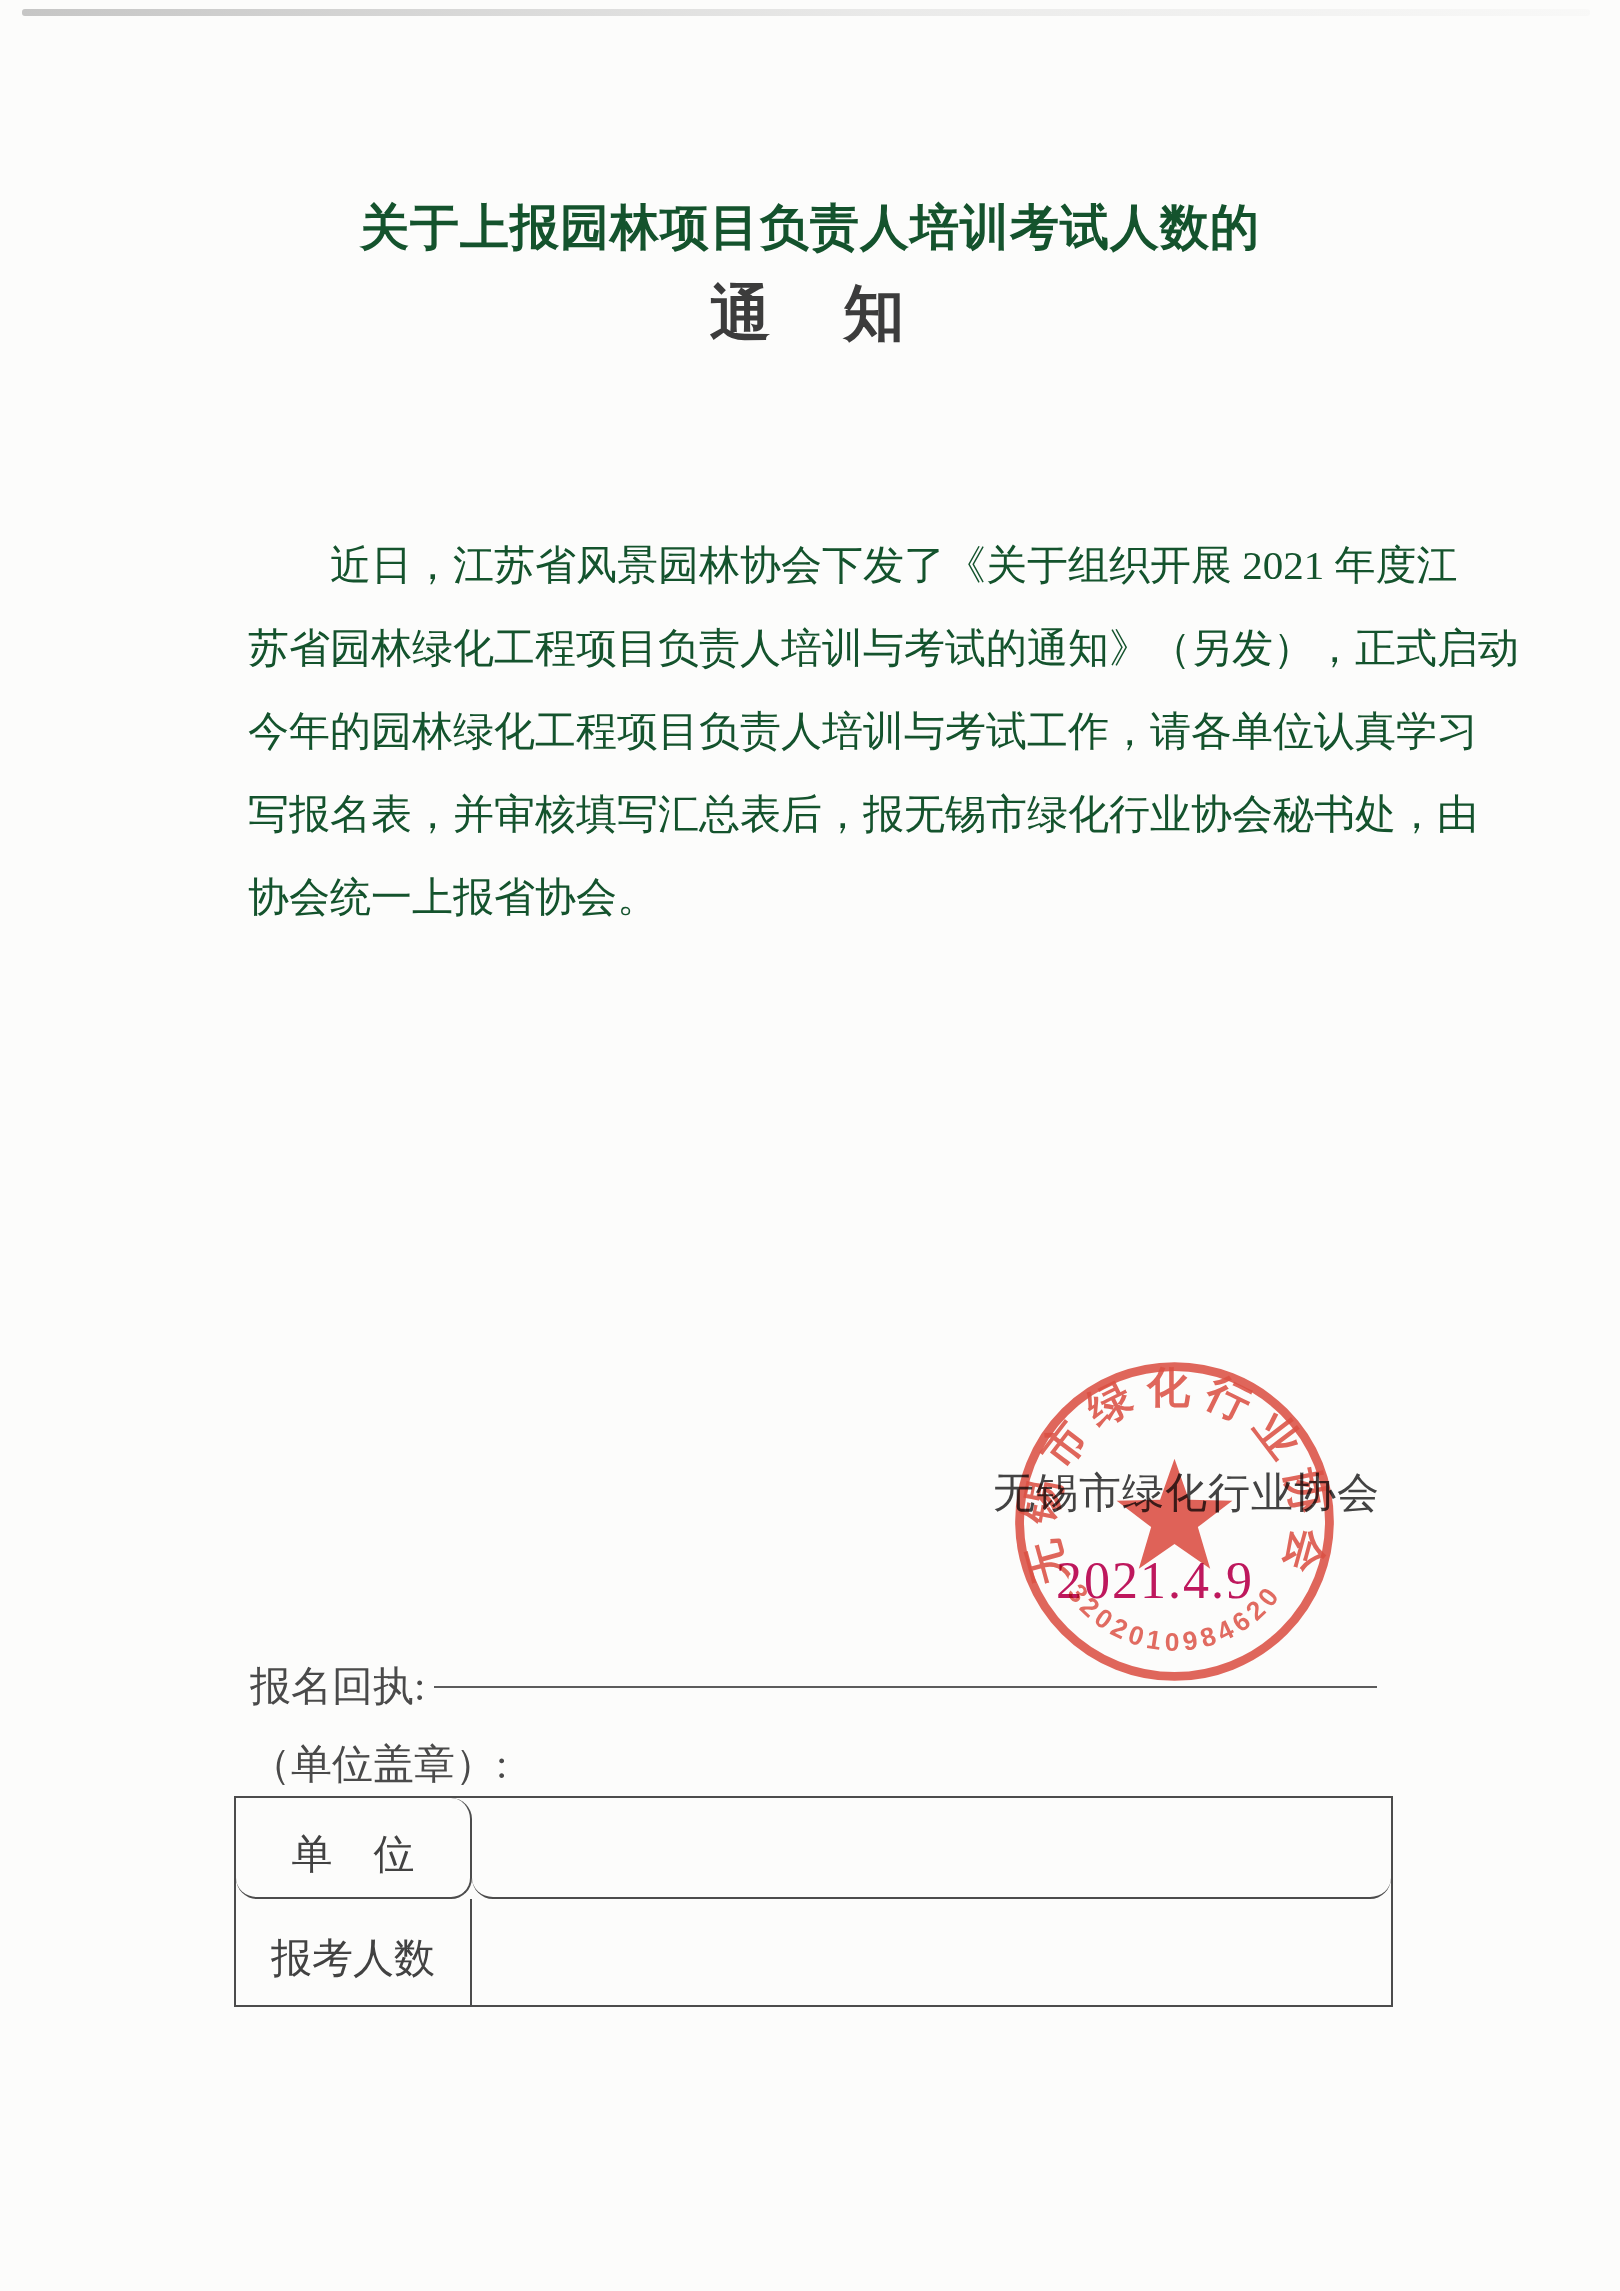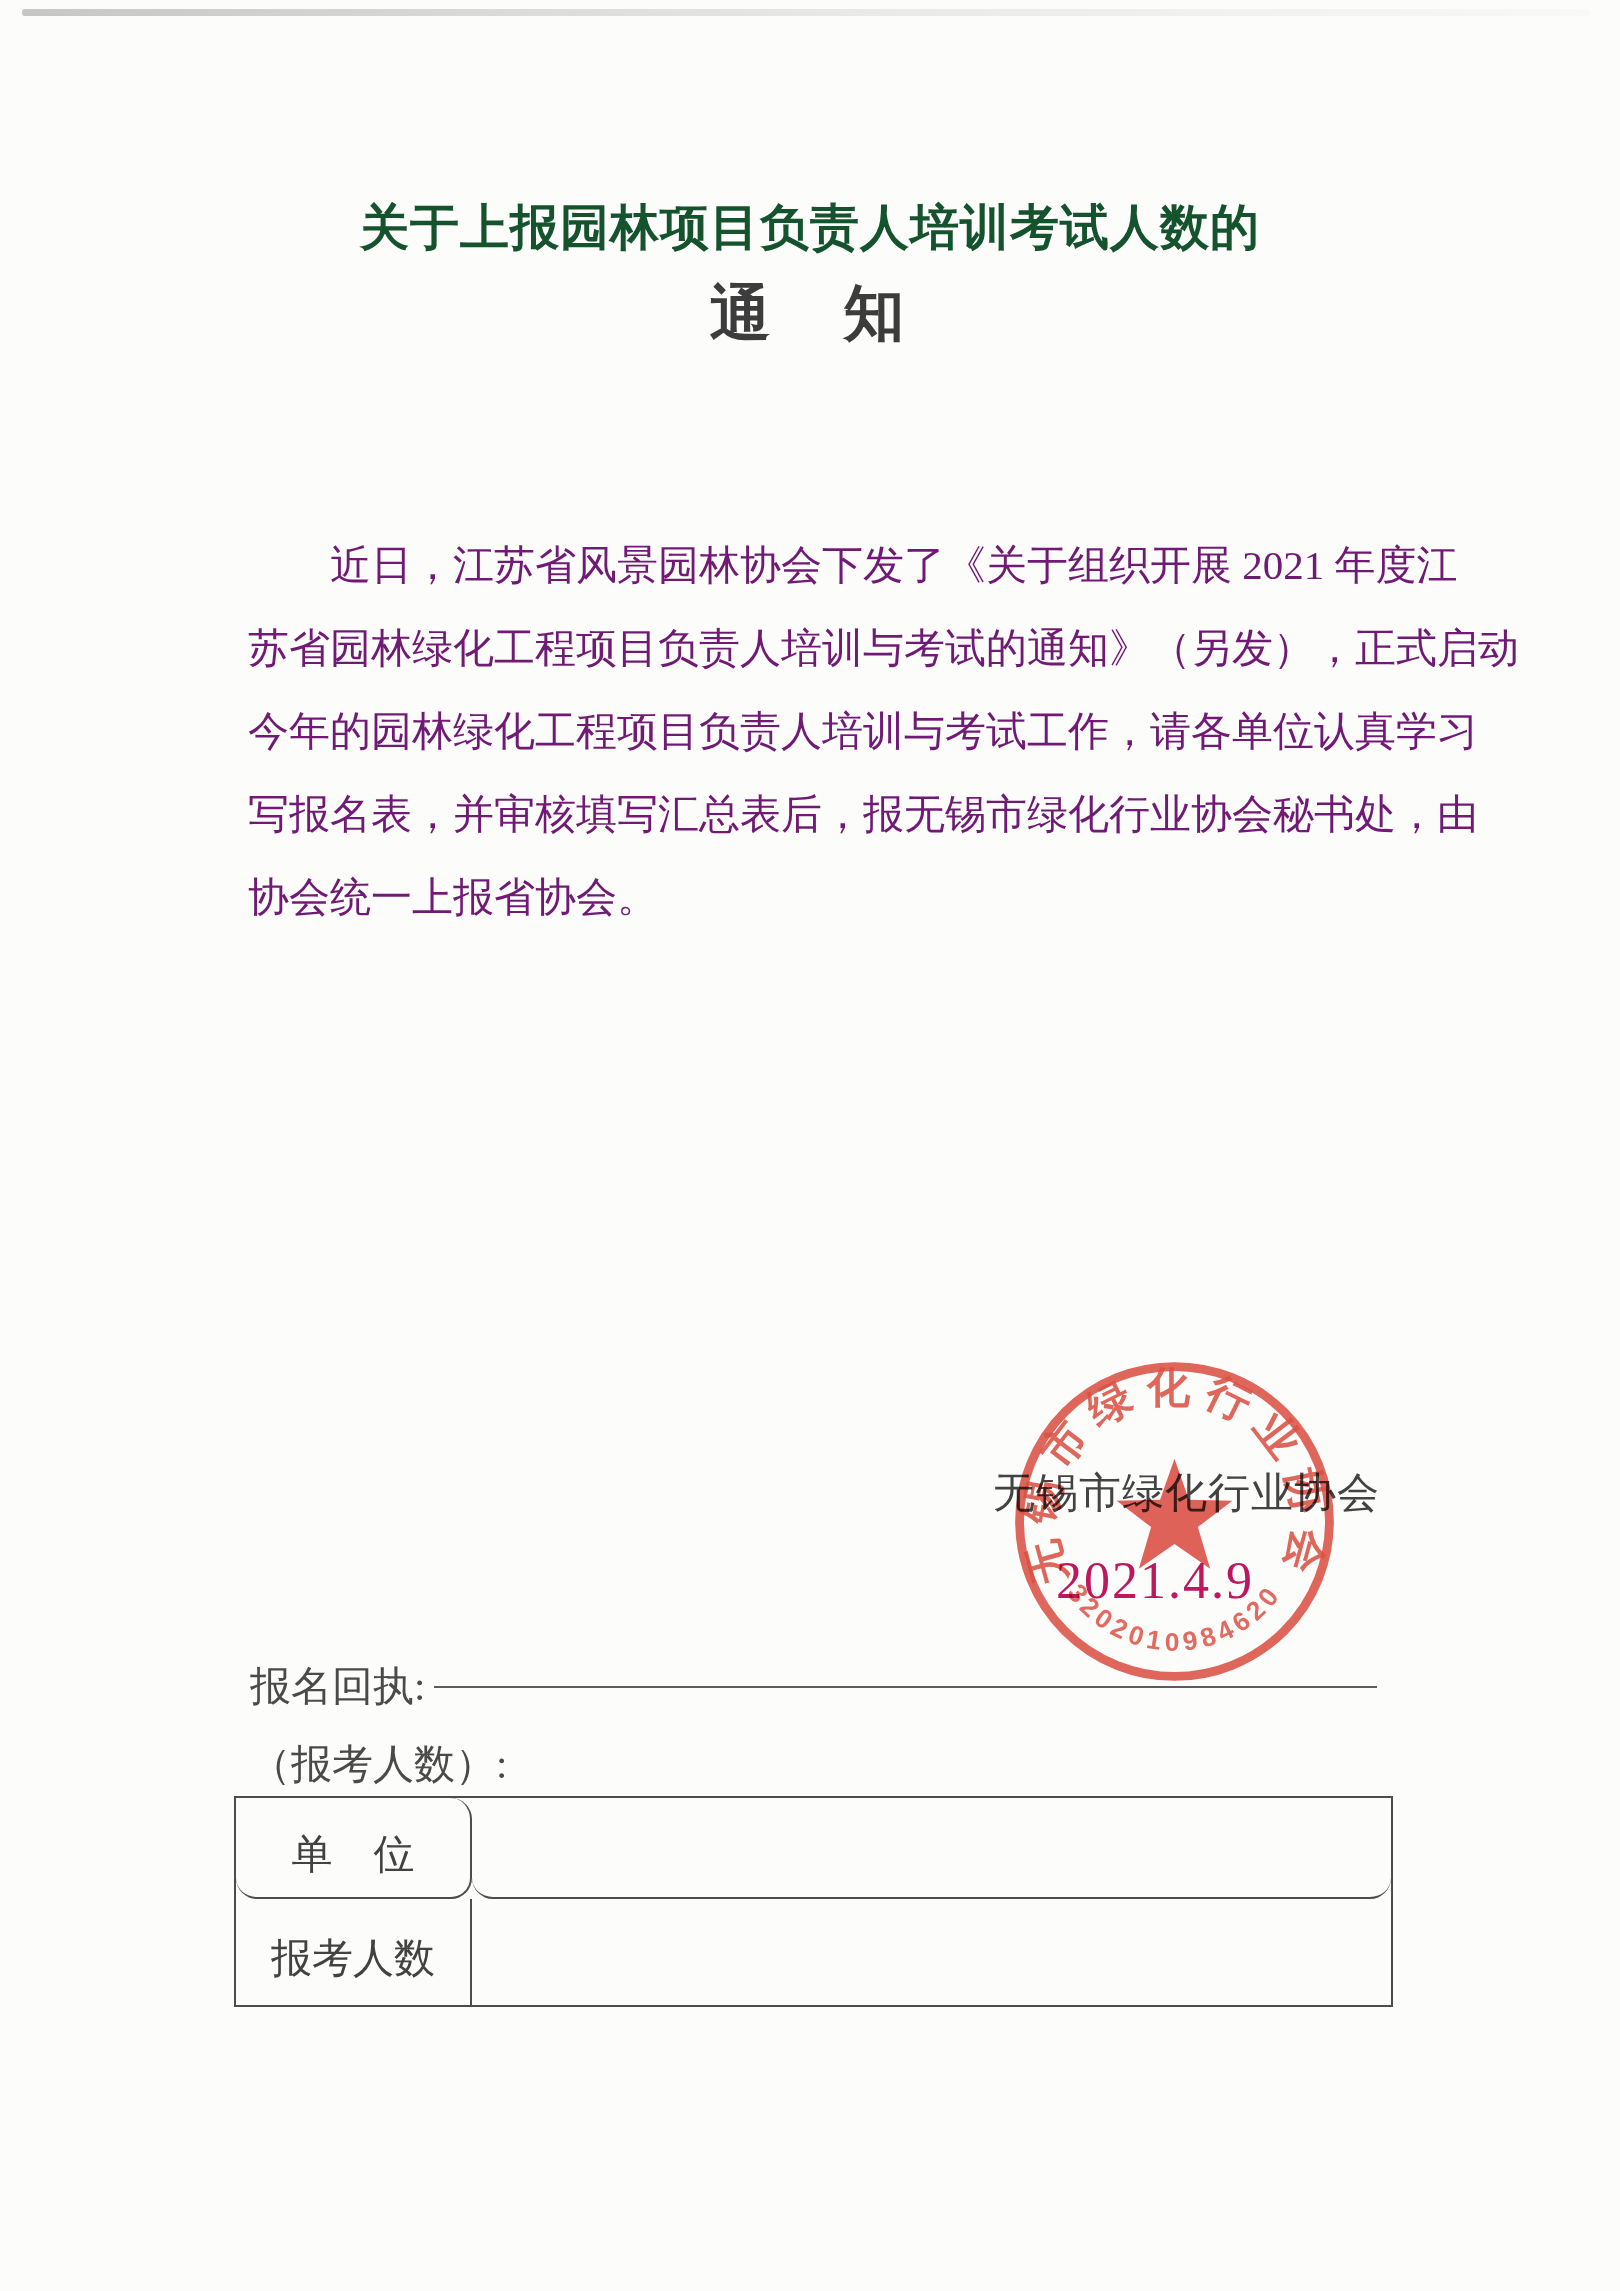--- a/index.html
+++ b/index.html
@@ -31,21 +31,21 @@
     font-weight:700;font-size:61px;letter-spacing:5.9px;color:#3c3c3c;
   }
   .salutation{
     left:248px;top:434px;height:83px;line-height:83px;
     font-size:41px;color:#4a4a4a;
   }
   .para{left:248px;width:1157px;}
   .para-1{top:524px;}
   .para-2{top:1054px;}
   .line{
-    height:83px;line-height:83px;font-size:41px;color:#701a75;
+    height:83px;line-height:83px;font-size:41px;color:#14532d;
     text-align:justify;text-align-last:justify;-moz-text-align-last:justify;
     white-space:nowrap;
   }
   .line.indent{text-indent:82px;}
   .line.short{text-align-last:left;-moz-text-align-last:left;}
   .signature-org{
     left:993px;top:1468px;height:51px;line-height:51px;
     font-size:42px;color:#434343;letter-spacing:1px;
   }
   .signature-date{
@@ -110,21 +110,21 @@
     <div class="line short">协会统一上报省协会。</div>
   </div>
 
 
   <div class="abs signature-org">无锡市绿化行业协会</div>
   <div class="abs signature-date">2021.4.9</div>
 
   <div class="abs receipt-label">报名回执:</div>
   <div class="abs receipt-underline"></div>
 
-  <div class="abs seal-note">（报考人数）:</div>
+  <div class="abs seal-note">（单位盖章）:</div>
 
   <div class="abs registration-table">
     <div class="cell label r1">单　位</div>
     <div class="cell r1"></div>
     <div class="cell label">报考人数</div>
     <div class="cell"></div>
   </div>
 
   <svg class="abs stamp" viewBox="0 0 360 360" xmlns="http://www.w3.org/2000/svg">
     <defs>

